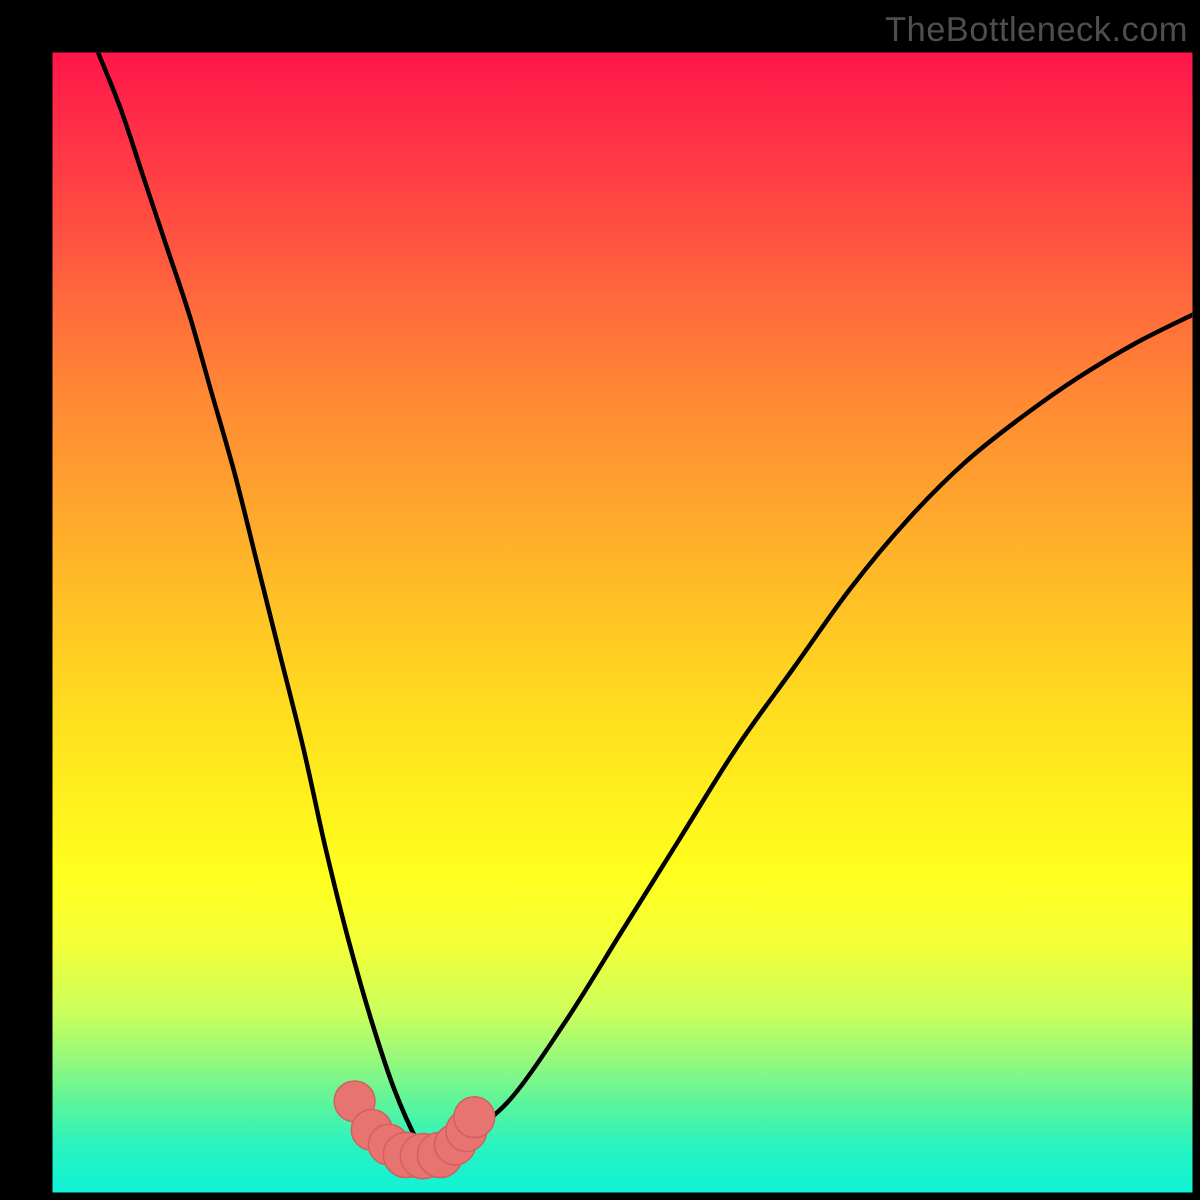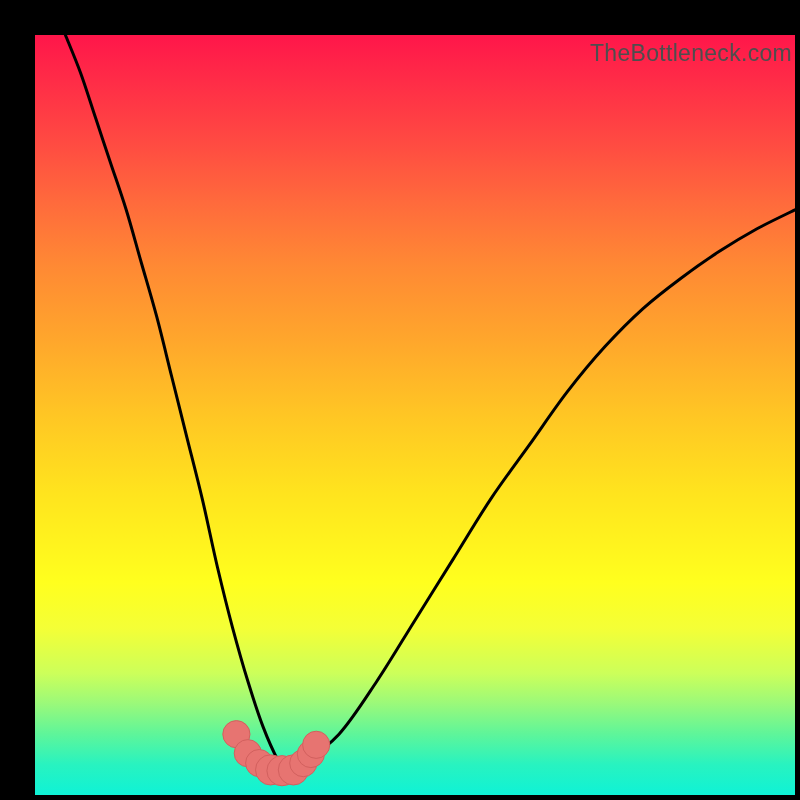--- a/index.html
+++ b/index.html
@@ -45,21 +45,20 @@
     );
   }
   .watermark {
     position: absolute;
     top: 6px;
     right: 8px;
     color: #4e4e4e;
     font-size: 23px;
     font-weight: 400;
     letter-spacing: 0.3px;
-    margin-top: 34px;
   }
   svg.curve {
     position: absolute;
     left: 0;
     top: 0;
   }
 </style>
 </head>
 <body>
 

